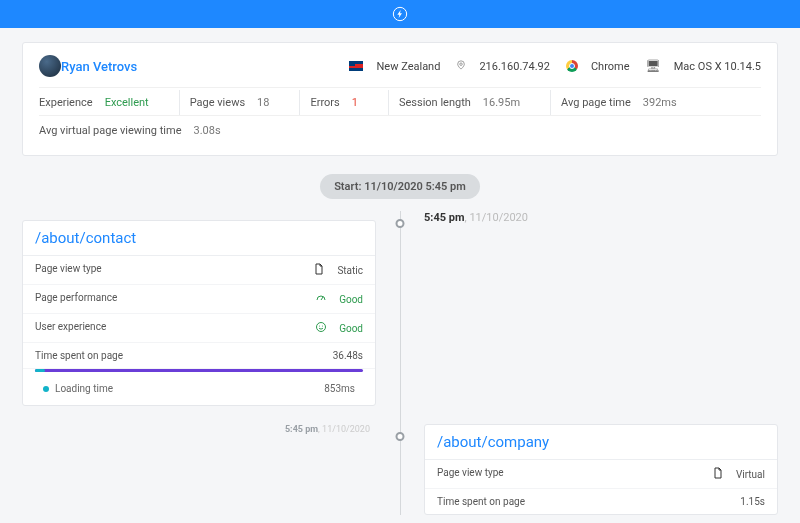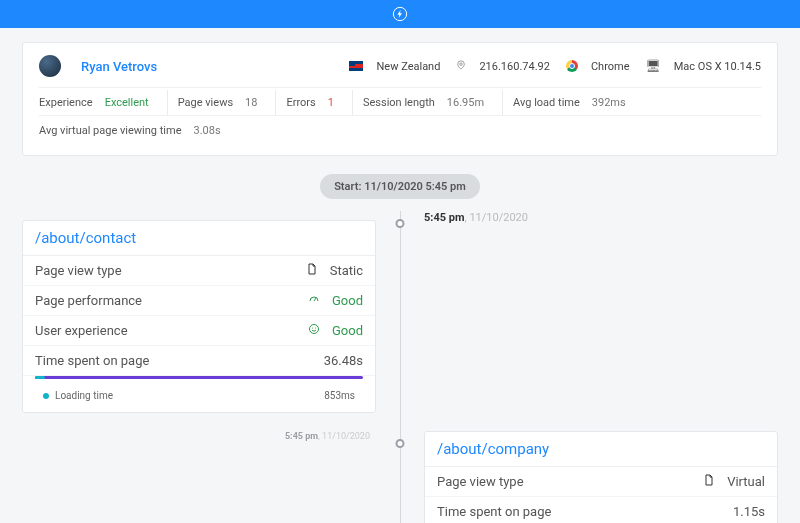--- a/index.html
+++ b/index.html
@@ -2,53 +2,53 @@
 <html><head>
 <meta charset="utf-8">
 <style>
 *{box-sizing:border-box;margin:0;padding:0}
 body{font-family:-apple-system,BlinkMacSystemFont,"Segoe UI",Roboto,sans-serif;background:#f5f6f8;color:#333;font-size:12px}
 .topbar{height:28px;background:#1e88ff;display:flex;align-items:center;justify-content:center}
 .topbar svg{display:block}
 .content{padding:14px 22px}
 .card{background:#fff;border:1px solid #e5e7eb;border-radius:3px;padding:12px 16px}
 .header-row{display:flex;align-items:center;justify-content:space-between;padding-bottom:10px}
-.user{display:flex;align-items:center;gap:20px}
+.user{display:flex;align-items:center;gap:0}
 .avatar{width:22px;height:22px;border-radius:50%;background:radial-gradient(circle at 35% 30%,#4a6a8a,#1a2a3a)}
 .user-name{color:#1e88ff;font-size:13px;font-weight:500}
 .meta{display:flex;align-items:center;gap:16px;font-size:11px;color:#444}
 .meta-item{display:flex;align-items:center;gap:13px}
 .flag{width:14px;height:10px;background:linear-gradient(#003d7a 33%,#d22 0 66%,#003d7a 0);position:relative;display:inline-block}
 .flag::after{content:"";position:absolute;left:0;top:0;width:6px;height:5px;background:#003d7a}
 .pin{width:10px;height:10px}
 .chrome-ico{width:12px;height:12px;border-radius:50%;background:conic-gradient(#db4437 0 120deg,#0f9d58 120deg 240deg,#ffcd40 240deg);position:relative;display:inline-block}
 .chrome-ico::after{content:"";position:absolute;inset:3px;border-radius:50%;background:#4285f4;border:1px solid #fff}
 .apple{font-size:12px;color:#555}
-.stats{display:flex;flex-wrap:wrap;gap:0;border-top:1px solid #f0f0f0;padding-top:2px}
+.stats{display:flex;flex-wrap:wrap;gap:12px;border-top:1px solid #f0f0f0;padding-top:2px}
 .stat{display:flex;align-items:center;gap:12px;padding:6px 18px 6px 10px;border-left:1px solid #e8eaed;font-size:11px}
 .stat:first-child{border-left:none;padding-left:0}
 .stat-label{color:#555}
 .stat-val{color:#777}
 .stat-val.good{color:#2e9b4f}
 .stat-val.bad{color:#e74c3c}
 .start-pill{margin:18px auto 4px;width:fit-content;background:#d9dcdf;color:#555;font-size:11px;font-weight:600;padding:6px 14px;border-radius:14px}
 .timeline{position:relative;margin-top:6px}
 .vline{position:absolute;left:50%;top:0;bottom:0;width:1px;background:#d5d8db}
 .tlrow{display:flex;position:relative;margin-top:12px}
 .col{width:50%}
 .col.left{padding-right:24px}
 .col.right{padding-left:24px}
 .dot{position:absolute;left:50%;top:8px;transform:translate(-50%,0);width:9px;height:9px;border:2px solid #9aa0a6;border-radius:50%;background:#fff}
 .tstamp{font-size:11px;color:#333}
 .tstamp .muted{color:#bbb}
 .tstamp.small{font-size:9px;text-align:right;color:#9aa0a6;padding-right:6px}
 .tstamp.small .muted{color:#ccc}
 .pvcard{background:#fff;border:1px solid #e5e7eb;border-radius:3px}
 .pvhead{padding:8px 12px;color:#1e88ff;font-size:15px;border-bottom:1px solid #eceef1}
-.pvrow{display:flex;justify-content:space-between;padding:7px 12px;font-size:13px;border-bottom:1px solid #f3f4f6;color:#555}
+.pvrow{display:flex;justify-content:space-between;padding:7px 12px;font-size:10px;border-bottom:1px solid #f3f4f6;color:#555}
 .pvrow:last-child{border-bottom:none}
 .pvrow .rval{display:flex;align-items:center;gap:12px;color:#555}
 .rval.good{color:#2e9b4f}
 .progress{height:3px;margin:0 12px 6px;border-radius:2px;position:relative;background:#6a3dd8}
 .progress .seg{position:absolute;left:0;top:0;height:100%;background:#12b3c9;border-radius:2px}
 .legend{padding:4px 12px 10px;font-size:10px;color:#666}
 .lrow{display:flex;justify-content:space-between;align-items:center;padding:1px 8px}
 .ldot{width:6px;height:6px;border-radius:50%;display:inline-block;margin-right:6px;vertical-align:middle}
 .ldot.teal{background:#12b3c9}
 .ldot.purple{background:#6a3dd8}
@@ -106,21 +106,21 @@
         </div>
       <div class="stat">
           <span class="stat-label">Errors</span>
           <span class="stat-val bad">1</span>
         </div>
       <div class="stat">
           <span class="stat-label">Session length</span>
           <span class="stat-val">16.95m</span>
         </div>
       <div class="stat">
-          <span class="stat-label">Avg load time</span>
+          <span class="stat-label">Avg page time</span>
           <span class="stat-val">392ms</span>
         </div>
     </div>
     <div class="stats">
       <div class="stat" style="border-left:none;padding-left:0">
           <span class="stat-label">Avg virtual page viewing time</span>
           <span class="stat-val">3.08s</span>
         </div>
     </div>
   </div>

